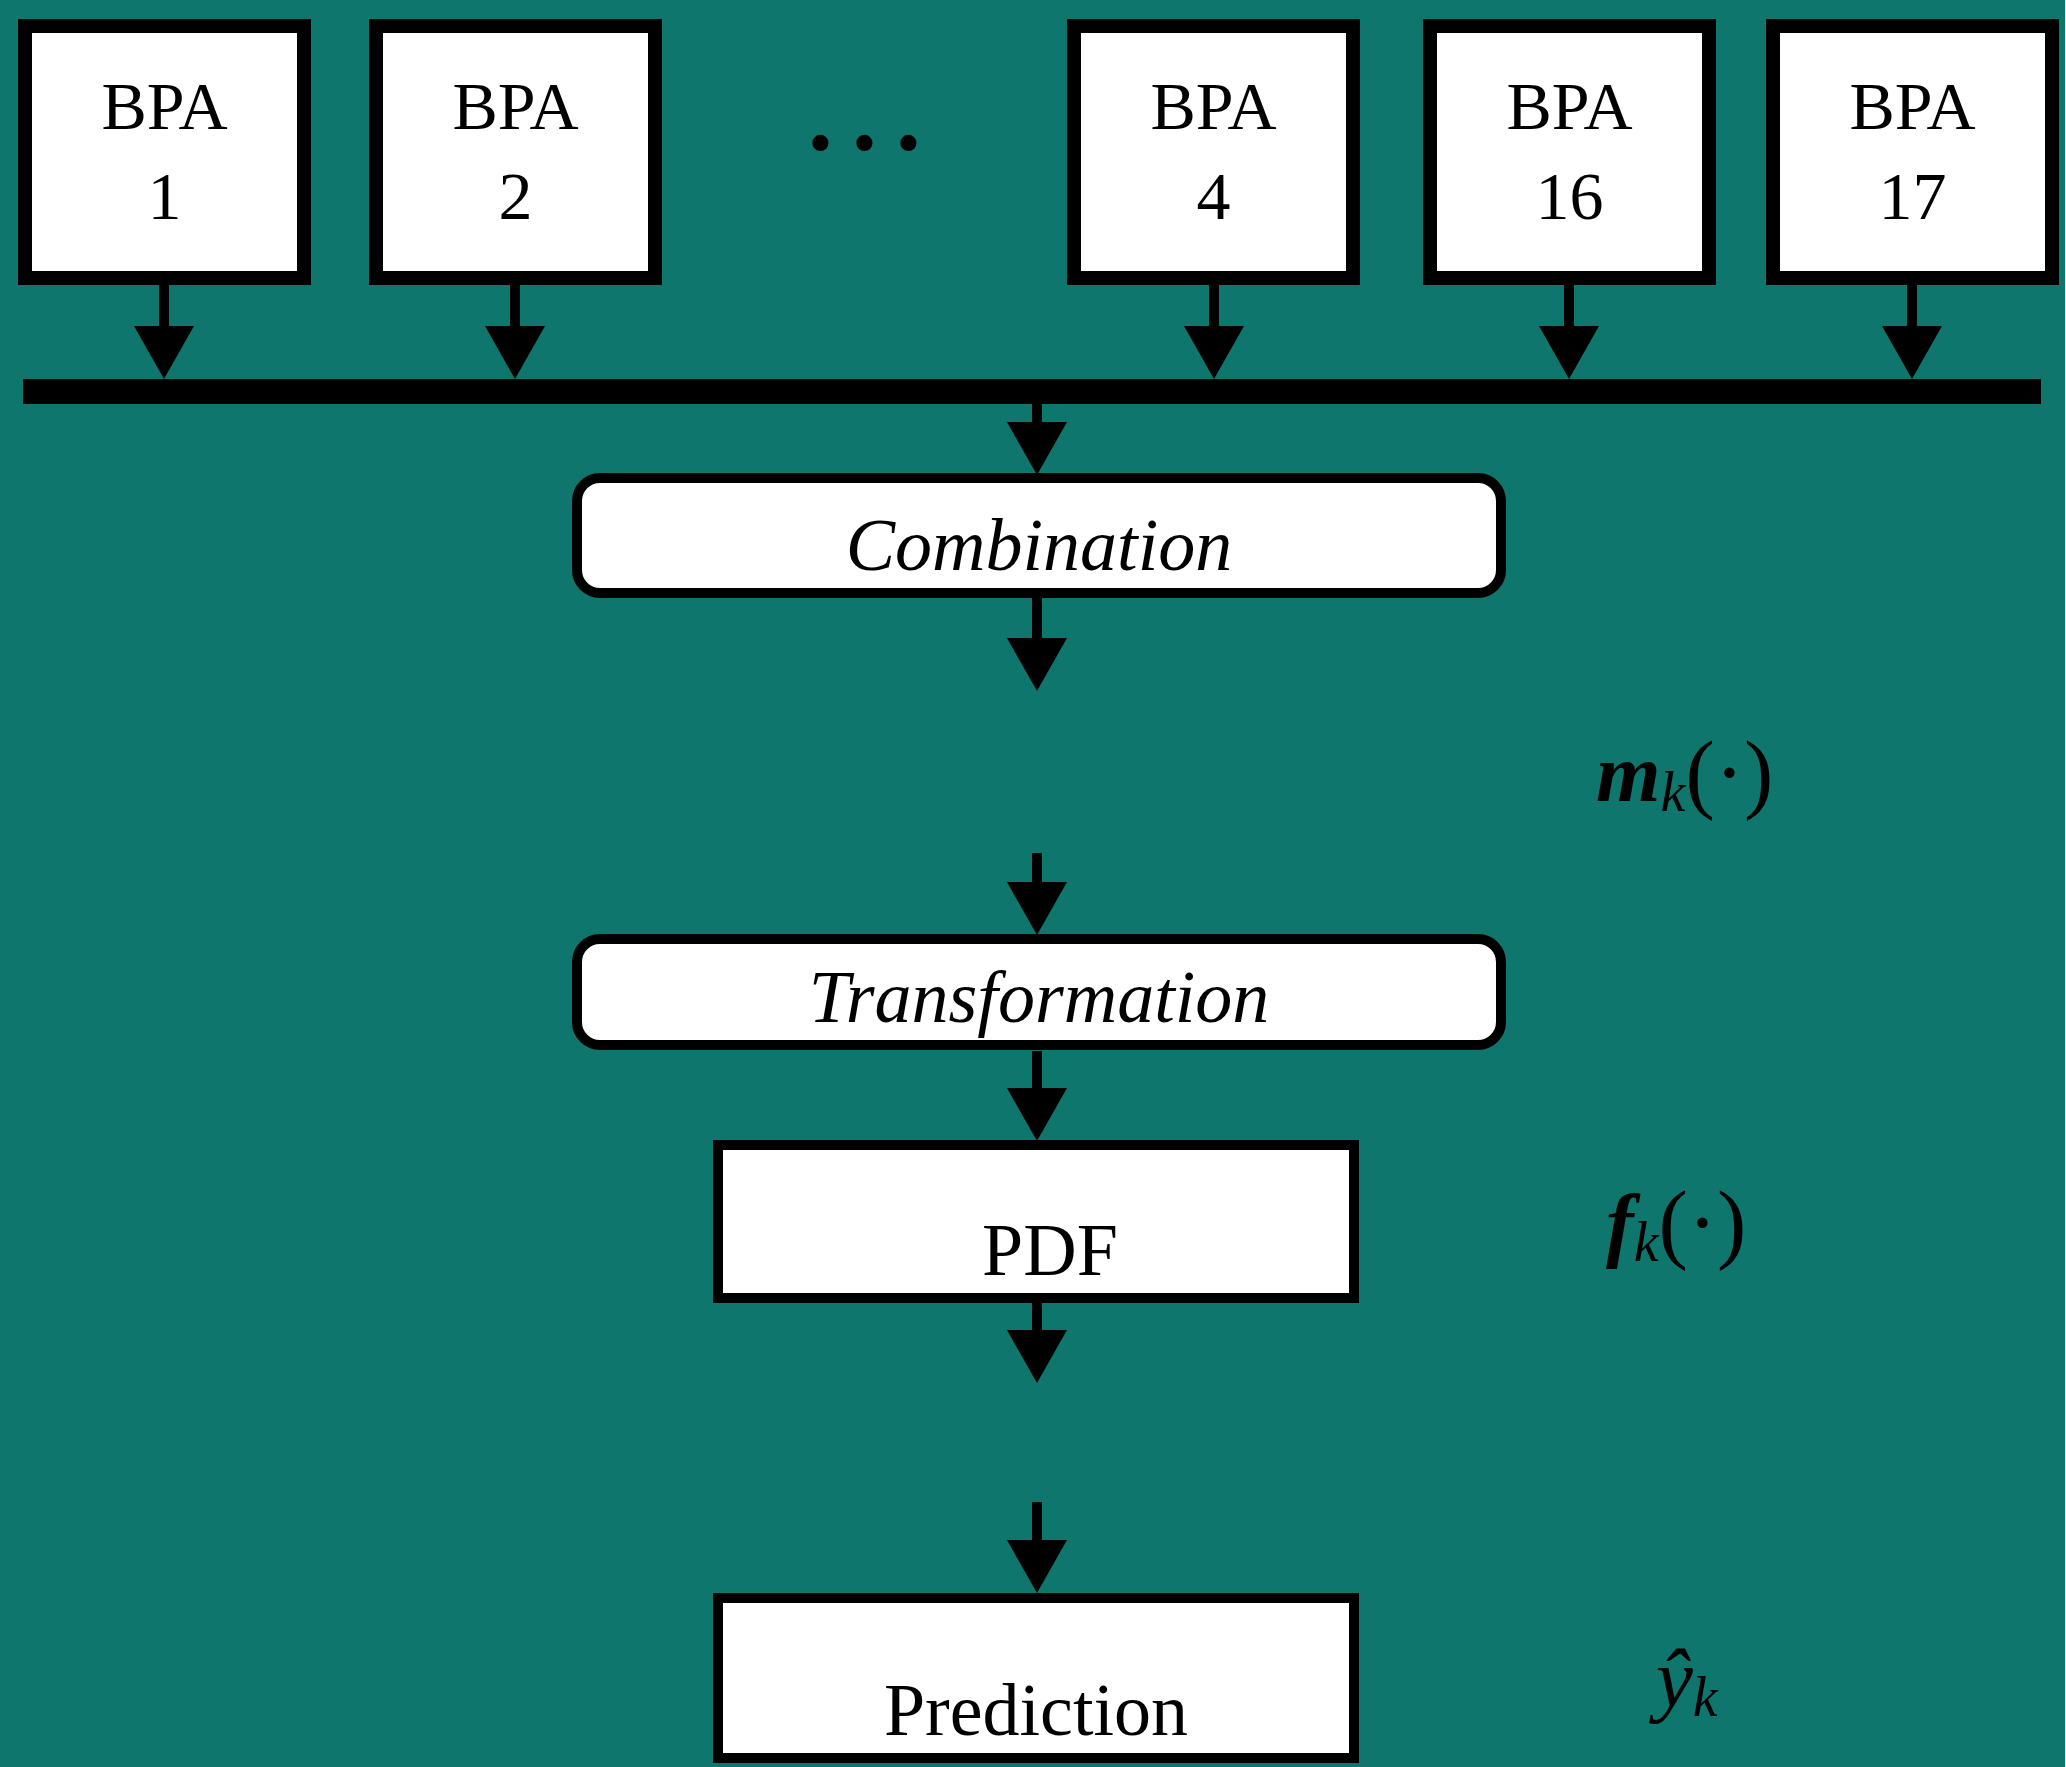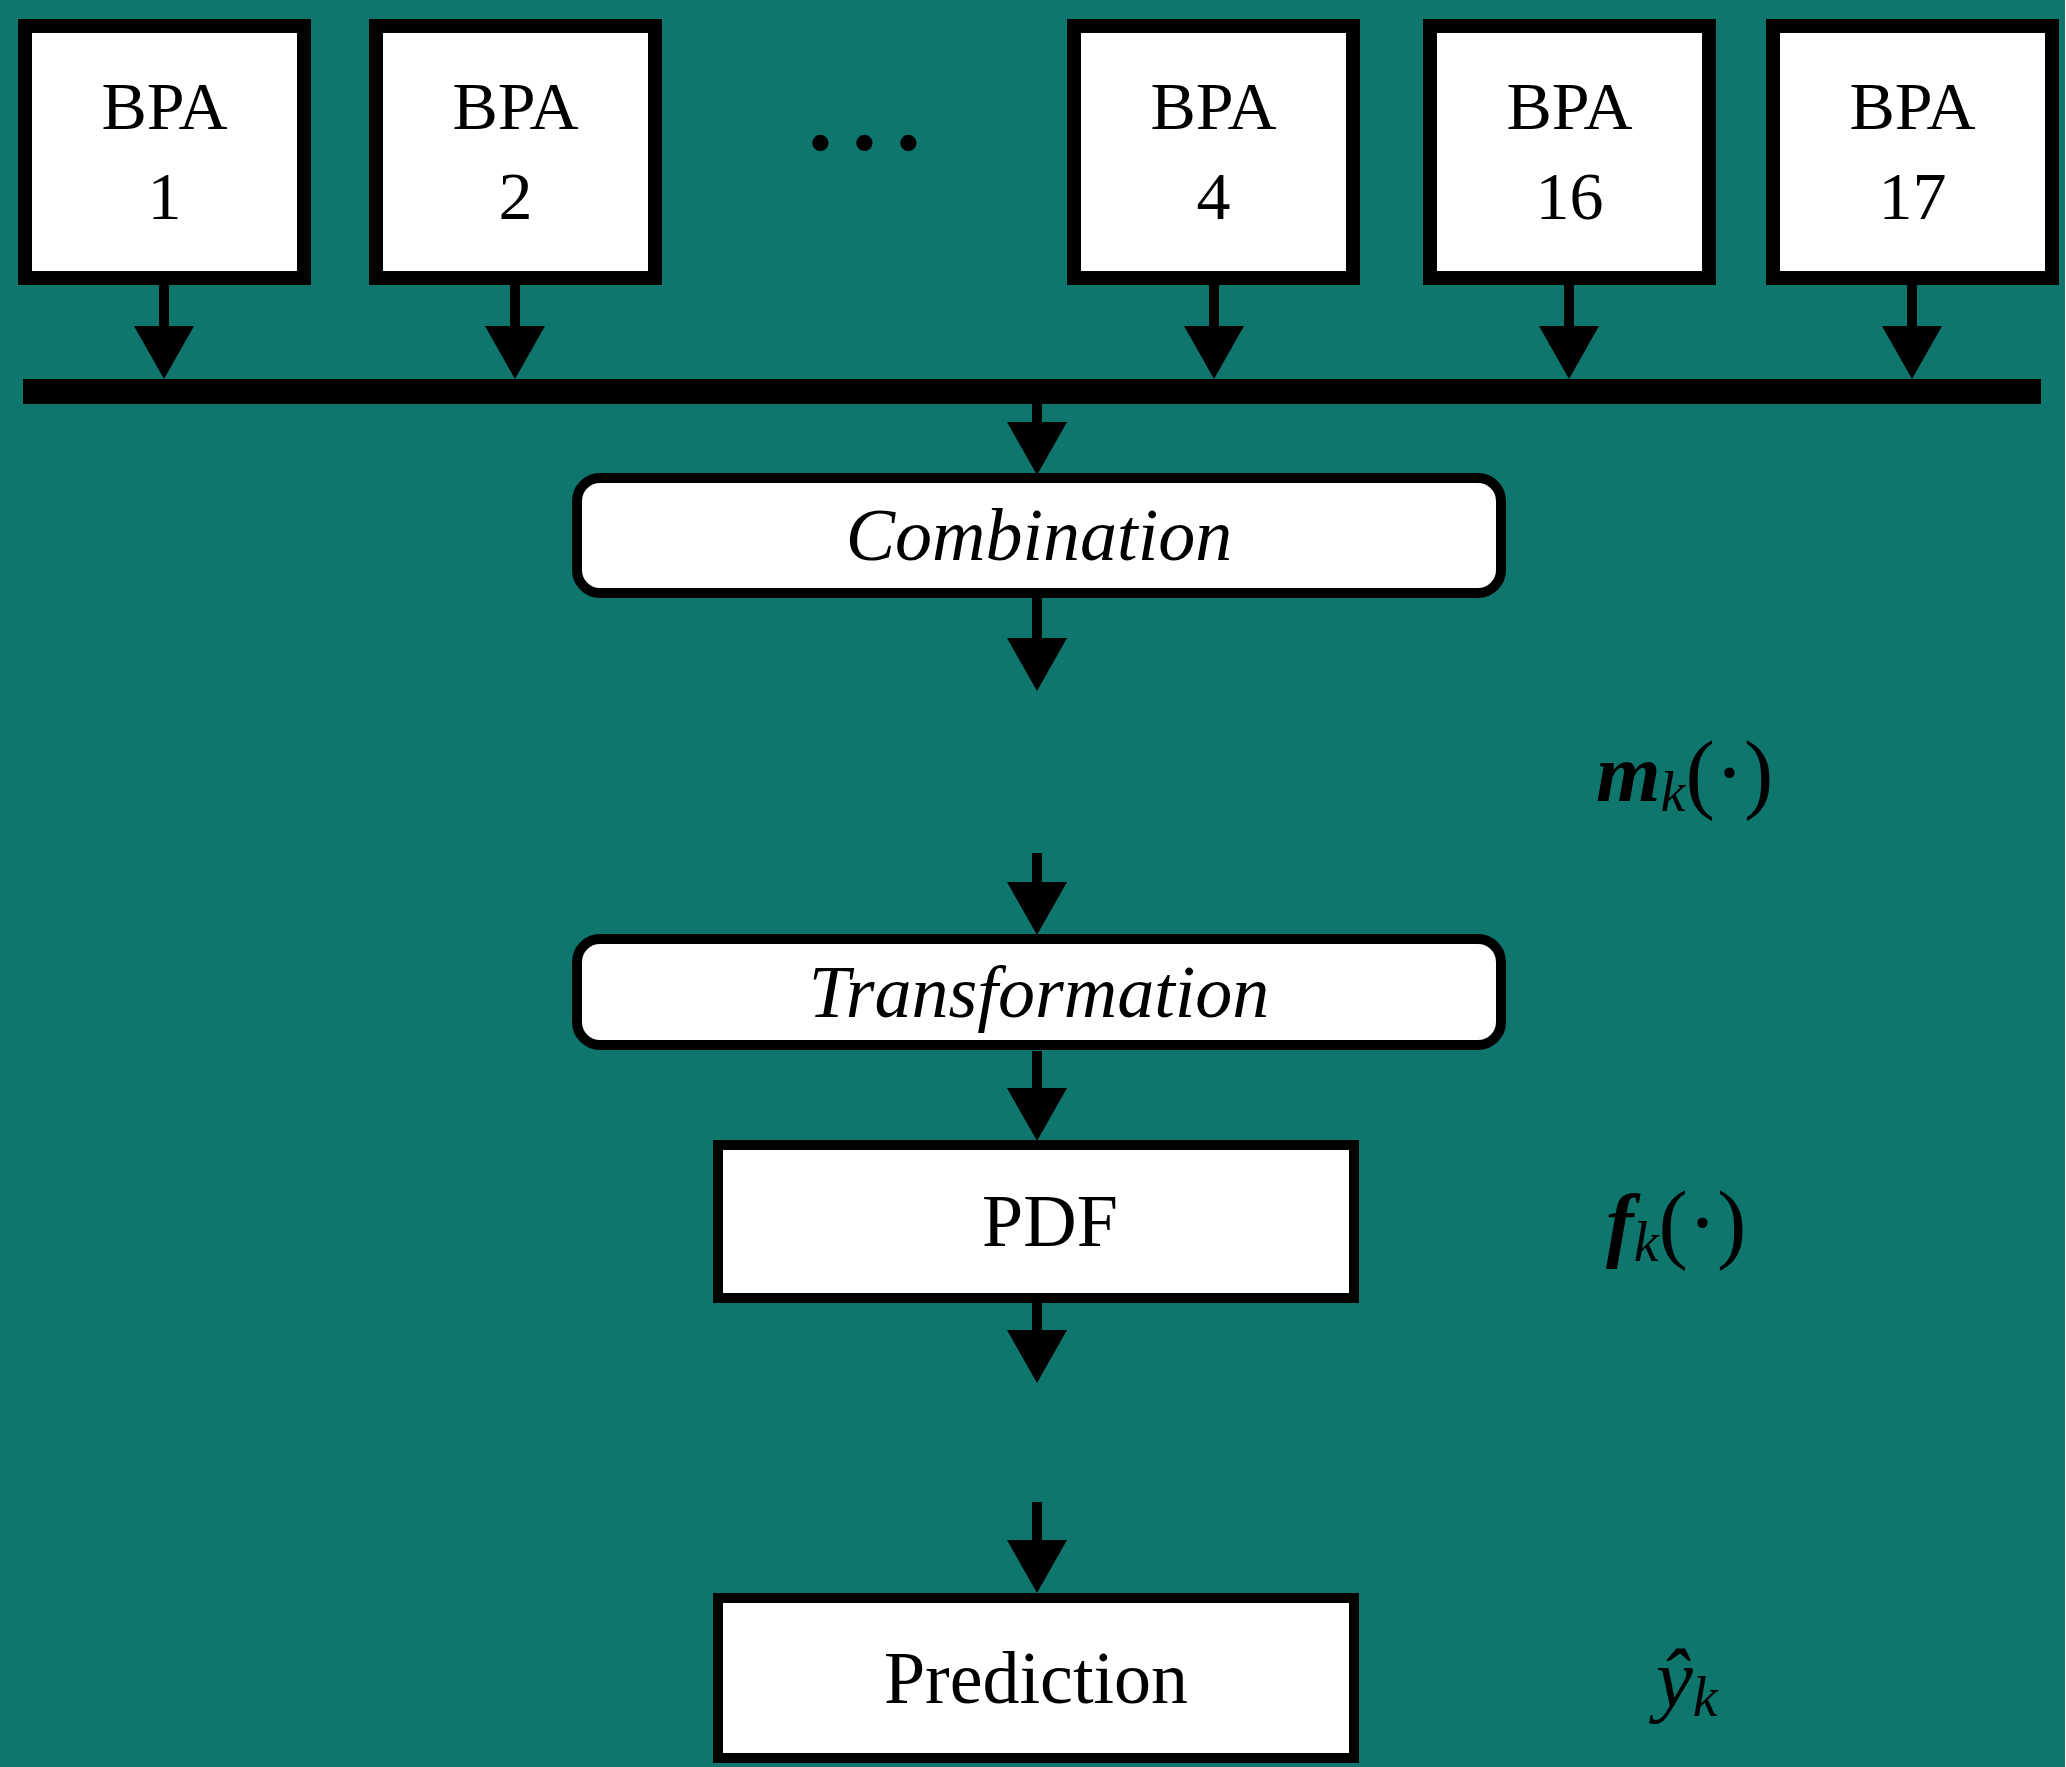--- a/index.html
+++ b/index.html
@@ -38,21 +38,21 @@
   .arrow .stem{width:10px;background:#000;}
   .arrow .head{
     width:0;height:0;
     border-left:30px solid transparent;
     border-right:30px solid transparent;
     border-top:53px solid #000;
   }
   
   .proc{
     position:absolute;background:#fff;box-sizing:border-box;
-    display:flex;align-items:center;justify-content:center;
+    display:flex;align-items:flex-end;justify-content:center;
     font-size:74px;text-align:center;
   }
   .proc.rounded{
     left:572px;width:934px;border:10.6px solid #000;border-radius:28px;
     font-style:italic;
   }
   .proc.rect{
     left:713px;width:646px;border:10px solid #000;
   }
   

